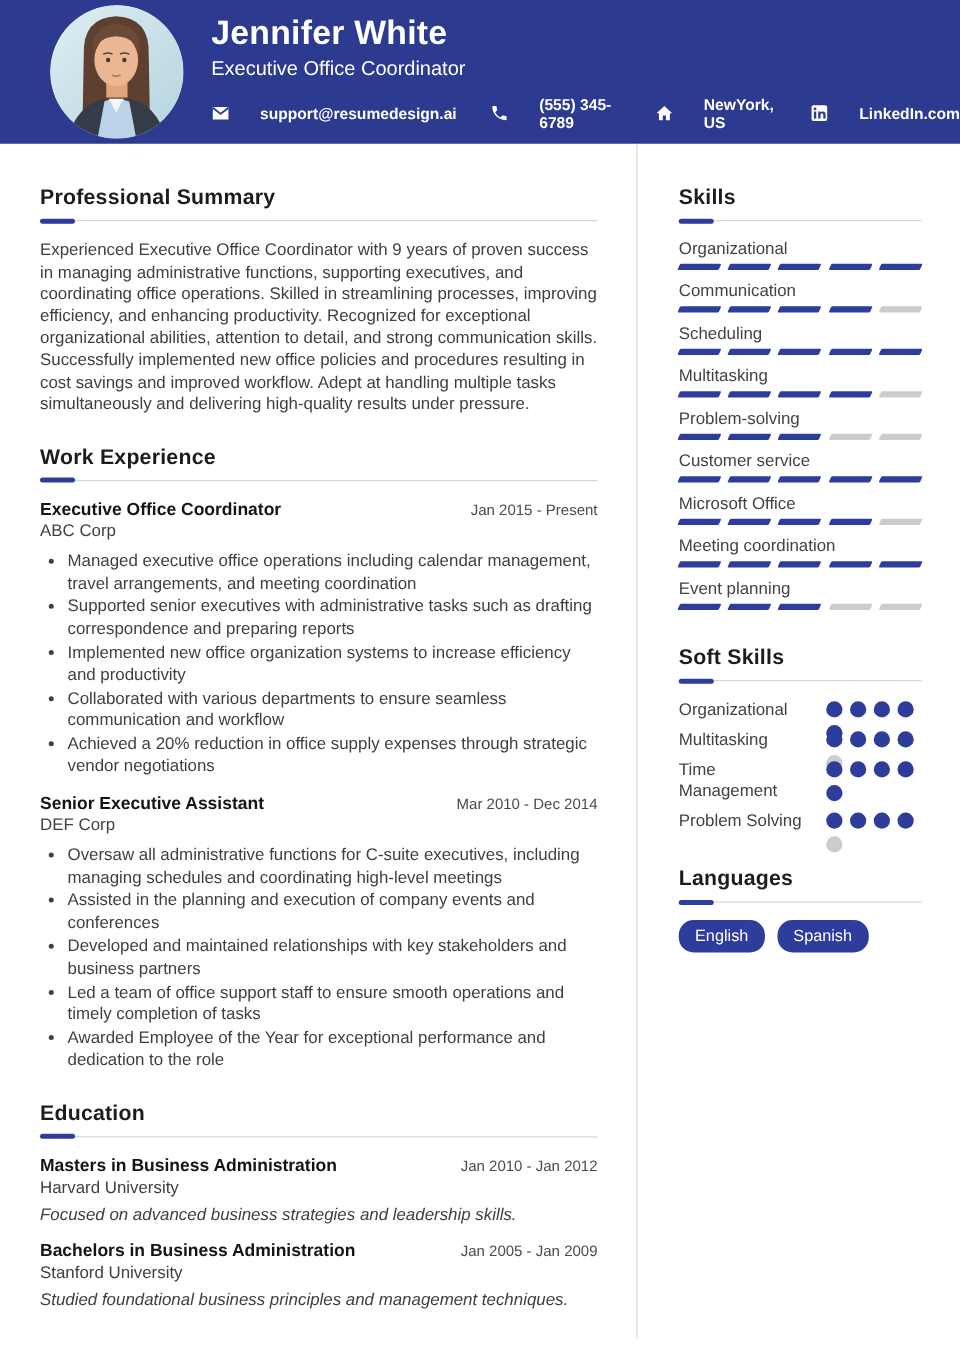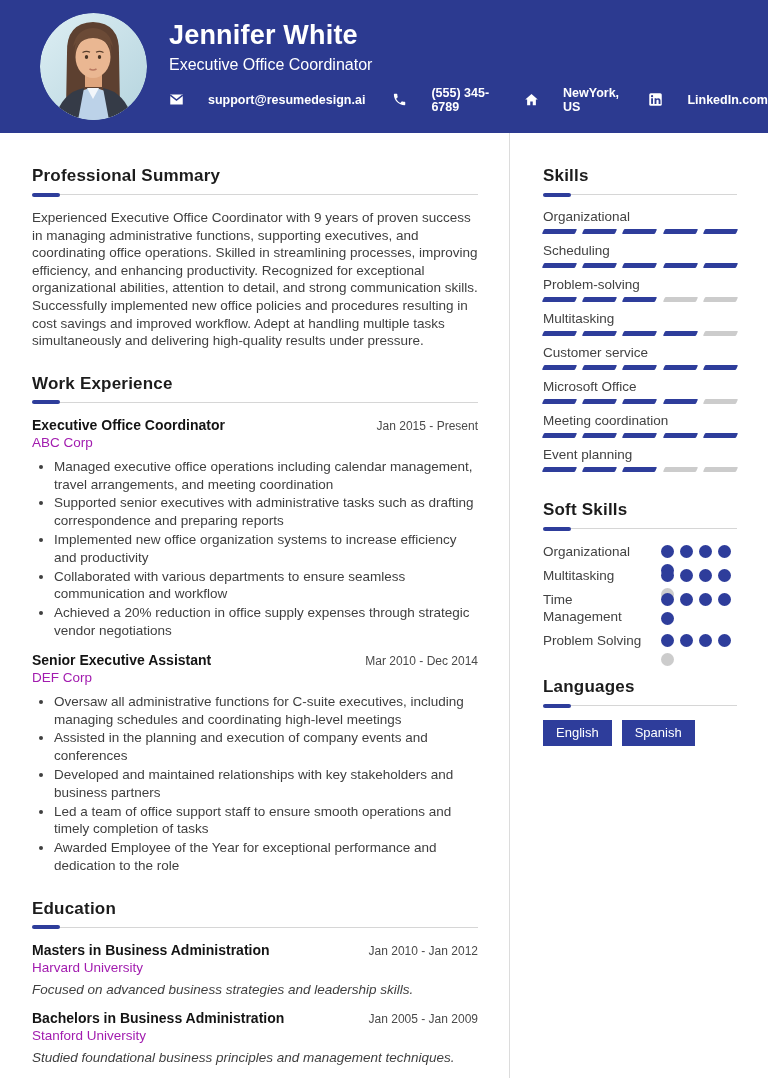--- a/index.html
+++ b/index.html
@@ -11,21 +11,21 @@
     --text-dark:#1c1c1c;
   }
   *{margin:0;padding:0;box-sizing:border-box;}
   html,body{width:768px;}
   body{
     width:768px;height:1078px;background:#ffffff;overflow:hidden;
     font-family:"Liberation Sans", sans-serif;color:var(--text);
   }
   
   .header{
-    height:133px;background:var(--header-bg);
+    height:115px;background:var(--header-bg);
     display:flex;align-items:center;padding-left:40px;
   }
   .avatar{
     width:107px;height:107px;border-radius:50%;overflow:hidden;flex:0 0 107px;
   }
   .head-info{margin-left:22px;color:#fff;}
   .name{font-size:27px;font-weight:700;letter-spacing:.2px;line-height:30px;}
   .job-title{font-size:16px;font-weight:400;margin-top:6px;}
   .contacts{display:flex;align-items:center;gap:27px;margin-top:12px;}
   .contact{display:flex;align-items:center;gap:24px;font-size:12.5px;font-weight:700;color:#fff;}
@@ -45,21 +45,21 @@
     content:"";position:absolute;left:0;top:-1.5px;width:28px;height:4px;
     background:var(--accent);border-radius:2px;
   }
   
   .summary-text{font-size:13.5px;line-height:17.6px;color:var(--text);}
   
   .section{margin-bottom:24px;}
   .item-top{display:flex;justify-content:space-between;align-items:baseline;}
   .item-title{font-size:14px;font-weight:700;color:#141414;}
   .item-date{font-size:12px;color:#4a4a4a;white-space:nowrap;}
-  .item-sub{font-size:13.5px;color:#a21caf;margin-top:2px;}
+  .item-sub{font-size:13.5px;color:#404040;margin-top:2px;}
   ul.bullets{margin:8px 0 12px 0;padding-left:22px;list-style-type:disc;}
   ul.bullets li{font-size:13.5px;line-height:17.8px;color:var(--text);margin-bottom:1px;}
   .edu-item{margin-bottom:13px;}
   .edu-desc{font-size:13.5px;color:var(--text);margin-top:7px;font-style:italic;}
   
   .skill{margin-bottom:9px;}
   .skill-label{font-size:13.5px;color:#424242;margin-bottom:5px;}
   .skill-bar{display:flex;gap:7px;height:5px;}
   .seg{flex:1;height:5px;transform:skewX(-24deg);border-radius:1px;background:var(--bar-empty);}
   .seg.filled{background:var(--accent);}
@@ -69,21 +69,21 @@
   .dots{
     display:flex;flex-wrap:wrap;width:76px;column-gap:6px;row-gap:6px;
     height:13px;align-content:flex-start;margin-top:2px;
   }
   .dot{width:13px;height:13px;border-radius:50%;flex:0 0 13px;background:var(--bar-empty);}
   .dot.filled{background:var(--accent);}
   
   .badges{display:flex;gap:10px;margin-top:2px;}
   .badge{
     background:var(--accent);color:#fff;font-size:13px;font-weight:400;
-    padding:6px 13px;border-radius:0;line-height:14px;
+    padding:6px 13px;border-radius:12px;line-height:14px;
   }
   .sidebar .section{margin-bottom:28px;}
 </style>
 </head>
 <body>
 
 <div class="header">
   <div class="avatar">
     <svg viewBox="0 0 107 107" width="107" height="107">
       <defs>
@@ -245,46 +245,56 @@
             <div class="skill-label">Organizational</div>
             <div class="skill-bar">
               <span class="seg filled"></span>
               <span class="seg filled"></span>
               <span class="seg filled"></span>
               <span class="seg filled"></span>
               <span class="seg filled"></span>
             </div>
           </div>
           <div class="skill">
+            <div class="skill-label">Communication</div>
+            <div class="skill-bar">
+              <span class="seg filled"></span>
+              <span class="seg filled"></span>
+              <span class="seg filled"></span>
+              <span class="seg filled"></span>
+              <span class="seg"></span>
+            </div>
+          </div>
+          <div class="skill">
             <div class="skill-label">Scheduling</div>
             <div class="skill-bar">
               <span class="seg filled"></span>
               <span class="seg filled"></span>
               <span class="seg filled"></span>
               <span class="seg filled"></span>
               <span class="seg filled"></span>
             </div>
           </div>
           <div class="skill">
+            <div class="skill-label">Multitasking</div>
+            <div class="skill-bar">
+              <span class="seg filled"></span>
+              <span class="seg filled"></span>
+              <span class="seg filled"></span>
+              <span class="seg filled"></span>
+              <span class="seg"></span>
+            </div>
+          </div>
+          <div class="skill">
             <div class="skill-label">Problem-solving</div>
             <div class="skill-bar">
               <span class="seg filled"></span>
               <span class="seg filled"></span>
               <span class="seg filled"></span>
               <span class="seg"></span>
-              <span class="seg"></span>
-            </div>
-          </div>
-          <div class="skill">
-            <div class="skill-label">Multitasking</div>
-            <div class="skill-bar">
-              <span class="seg filled"></span>
-              <span class="seg filled"></span>
-              <span class="seg filled"></span>
-              <span class="seg filled"></span>
               <span class="seg"></span>
             </div>
           </div>
           <div class="skill">
             <div class="skill-label">Customer service</div>
             <div class="skill-bar">
               <span class="seg filled"></span>
               <span class="seg filled"></span>
               <span class="seg filled"></span>
               <span class="seg filled"></span>

